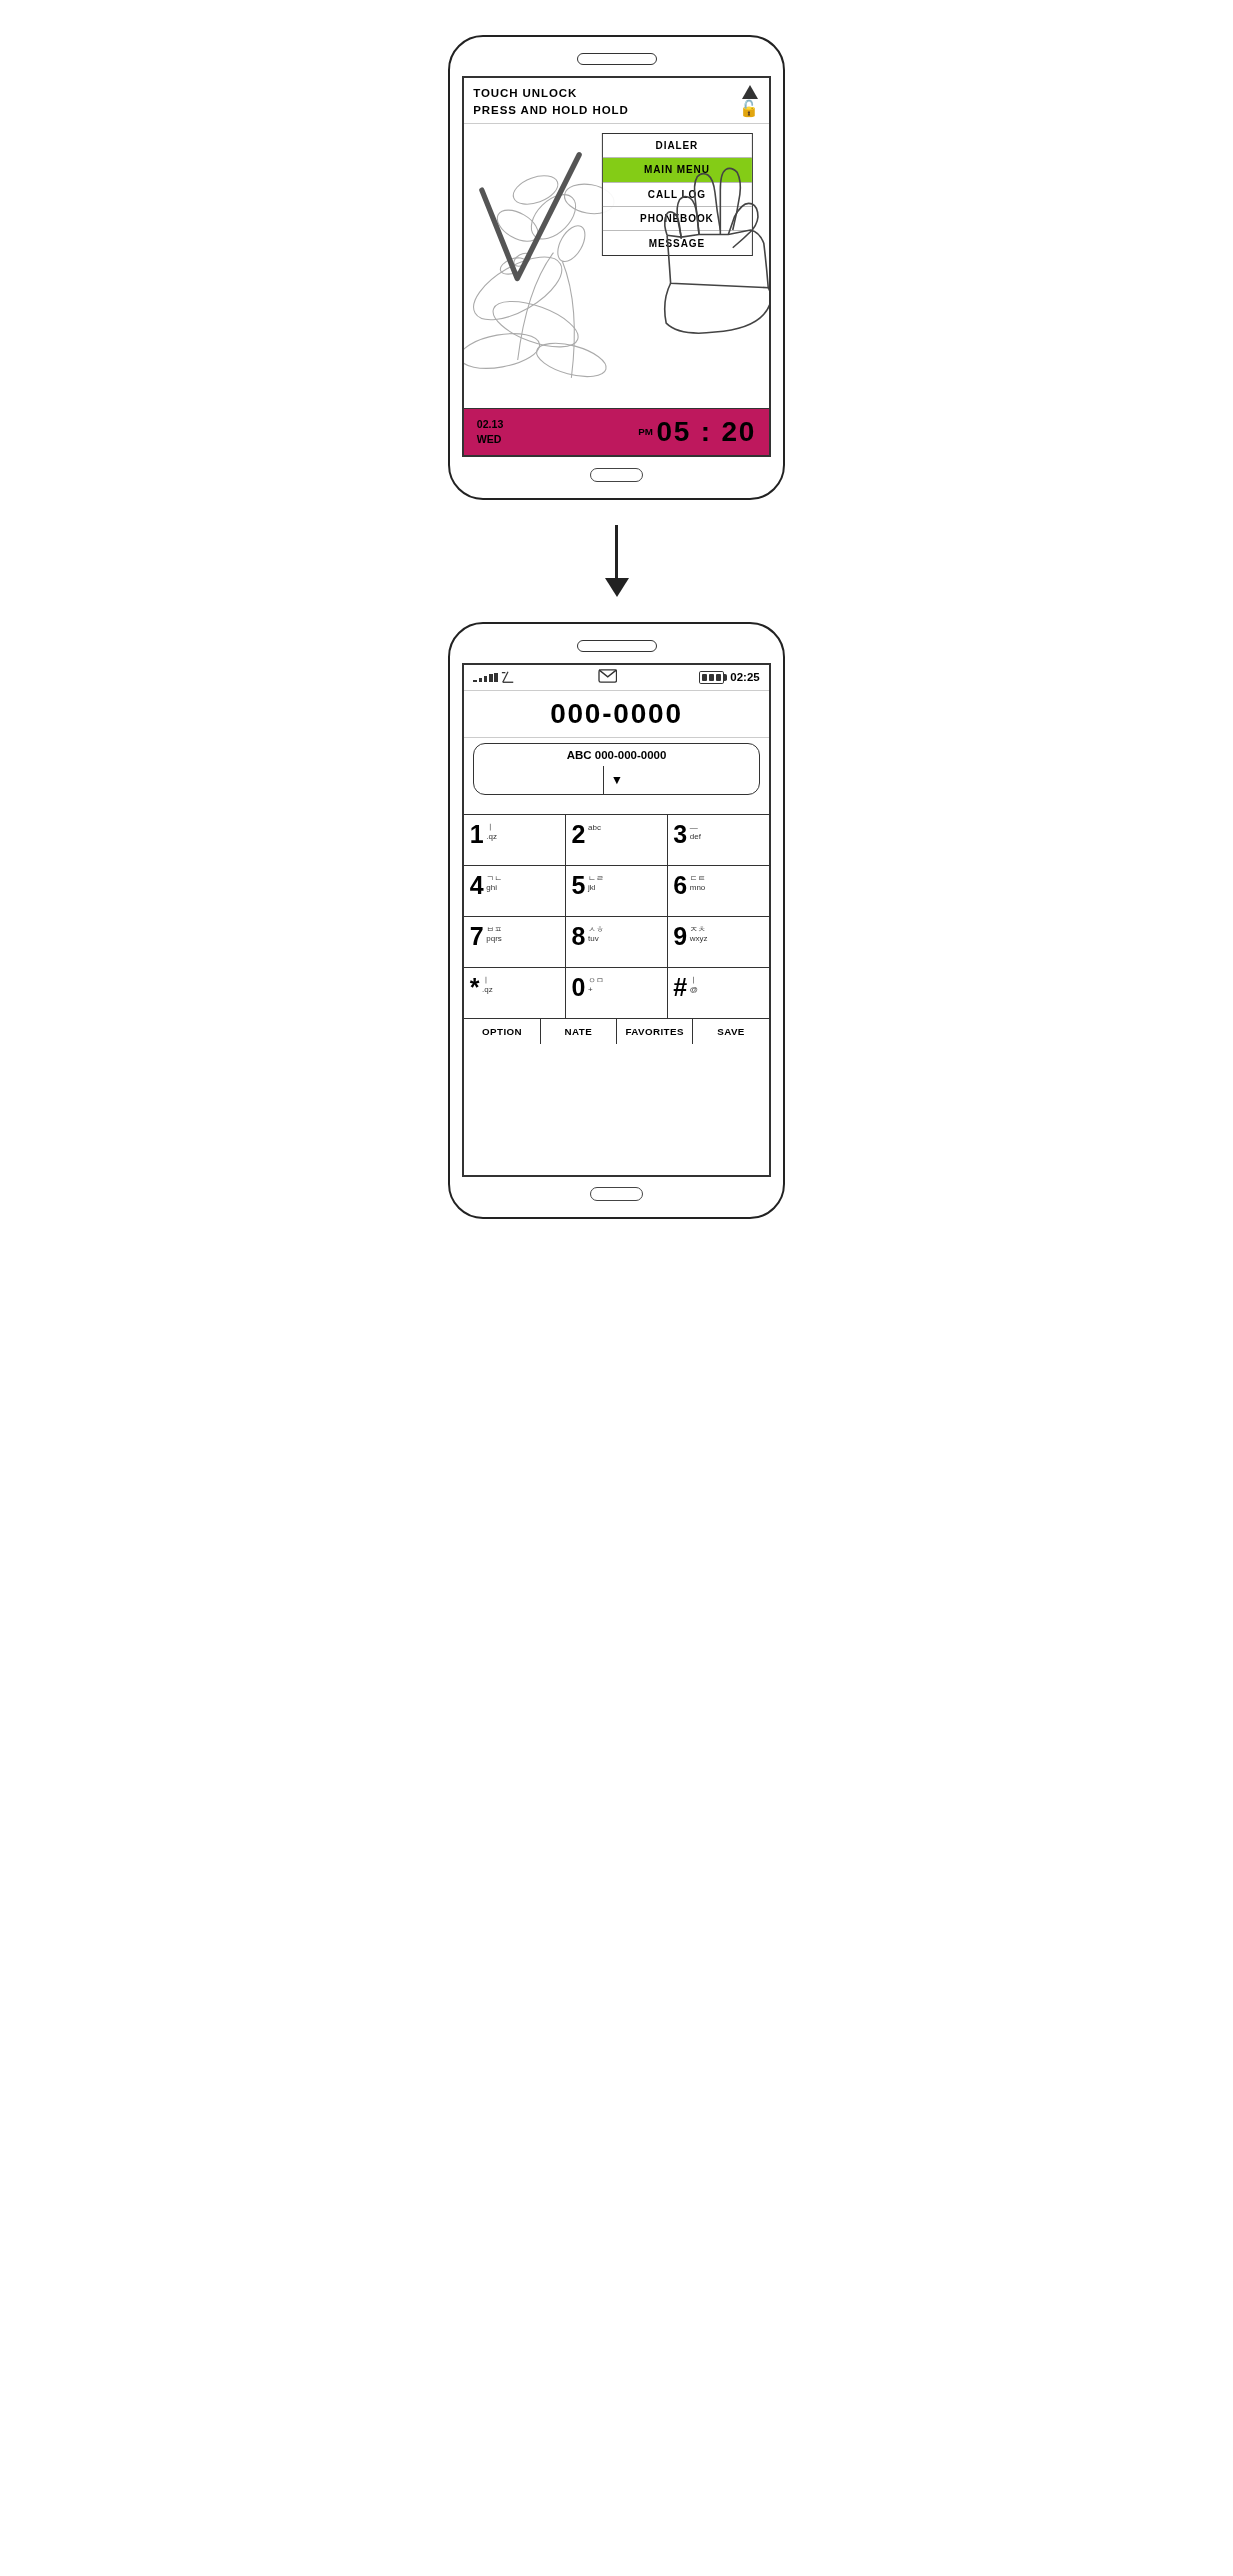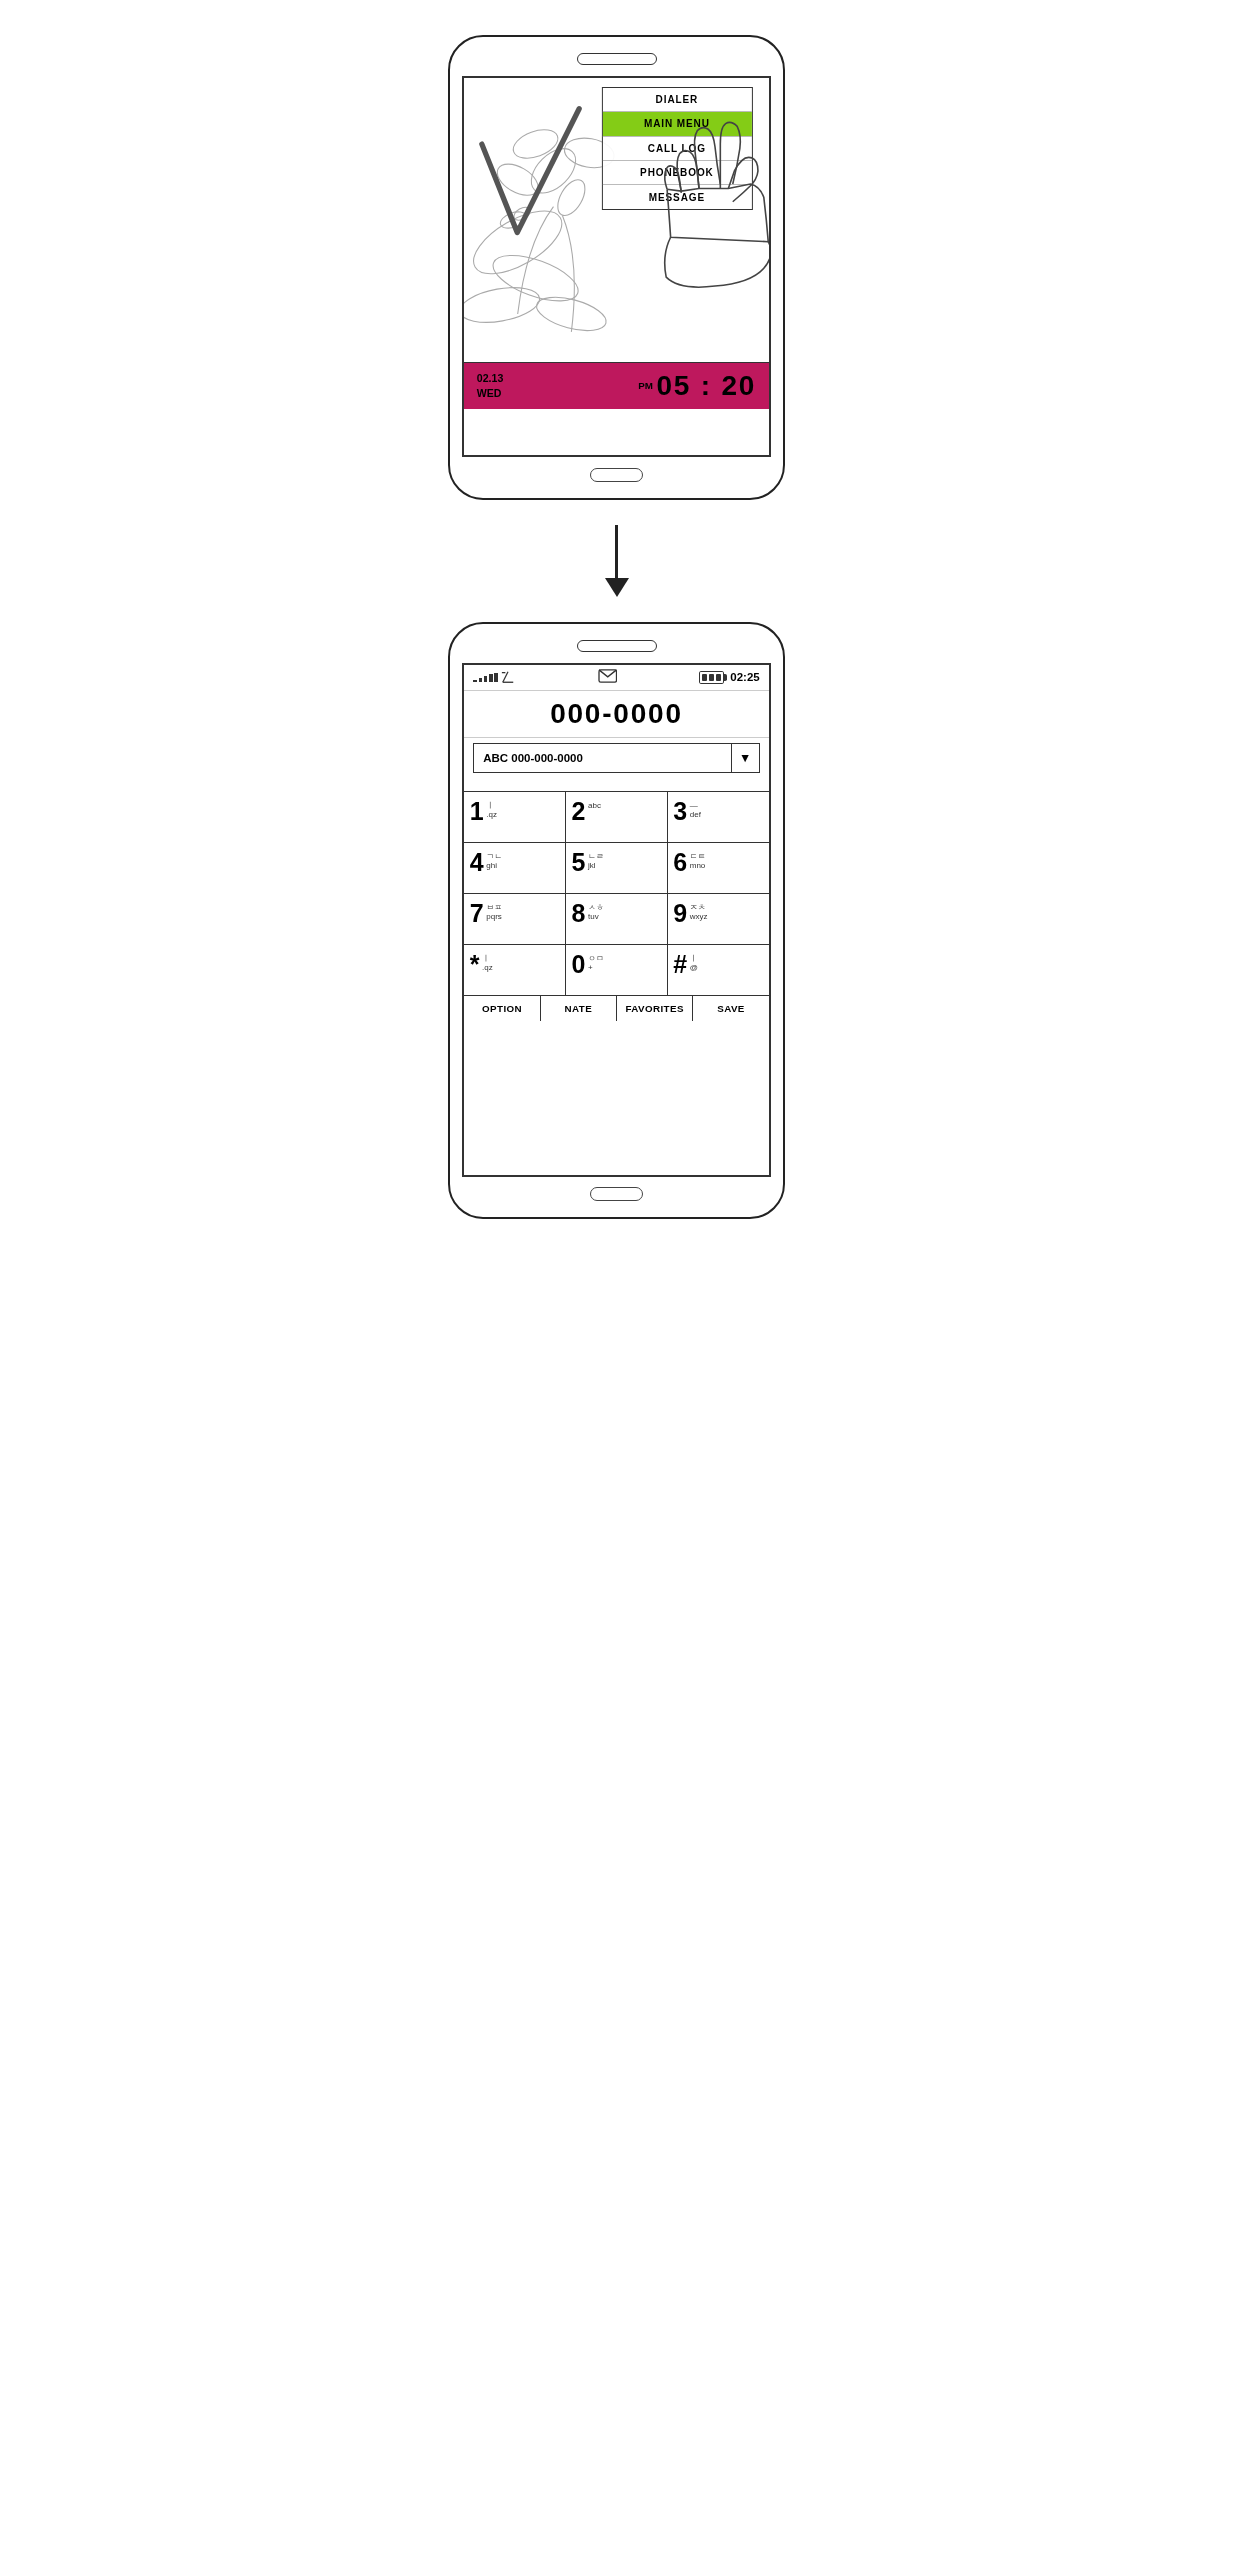--- a/index.html
+++ b/index.html
@@ -252,21 +252,22 @@
       text-align: center;
       border-bottom: 0.9px solid #ccc;
     }
 
     
     .contact-row {
       display: flex;
       align-items: center;
       margin: 4.4px 8.9px;
       border: 1.3px solid #333;
-      border-radius: 0;
+      border-radius: 12px;
+      flex-direction: column;
     }
 
     .contact-name {
       flex: 1;
       padding: 5.3px 8.9px;
       font-size: 11.5px;
       font-weight: bold;
     }
 
     .dropdown-arrow {
@@ -360,20 +361,30 @@
     }
   </style>
 </head>
 <body>
 
 <div class="phone-shell">
   <div class="phone-speaker"></div>
 
   <div class="phone-screen screen1">
 
+    <div class="screen1-top">
+      <div>
+        <div class="touch-unlock-text">TOUCH UNLOCK</div>
+        <div class="touch-unlock-text">PRESS AND HOLD HOLD</div>
+      </div>
+      <div class="lock-icons">
+        <div class="triangle-icon"></div>
+        <div class="lock-icon">🔓</div>
+      </div>
+    </div>
 
     <div class="screen1-body">
 
       <svg class="wallpaper" viewBox="0 0 340 310" xmlns="http://www.w3.org/2000/svg">
 
         <g fill="none" stroke="#aaa" stroke-width="1.2">
 
           <ellipse cx="60" cy="180" rx="55" ry="25" transform="rotate(-30 60 180)"></ellipse>
           <ellipse cx="80" cy="220" rx="50" ry="20" transform="rotate(20 80 220)"></ellipse>
           <ellipse cx="40" cy="250" rx="45" ry="18" transform="rotate(-10 40 250)"></ellipse>

